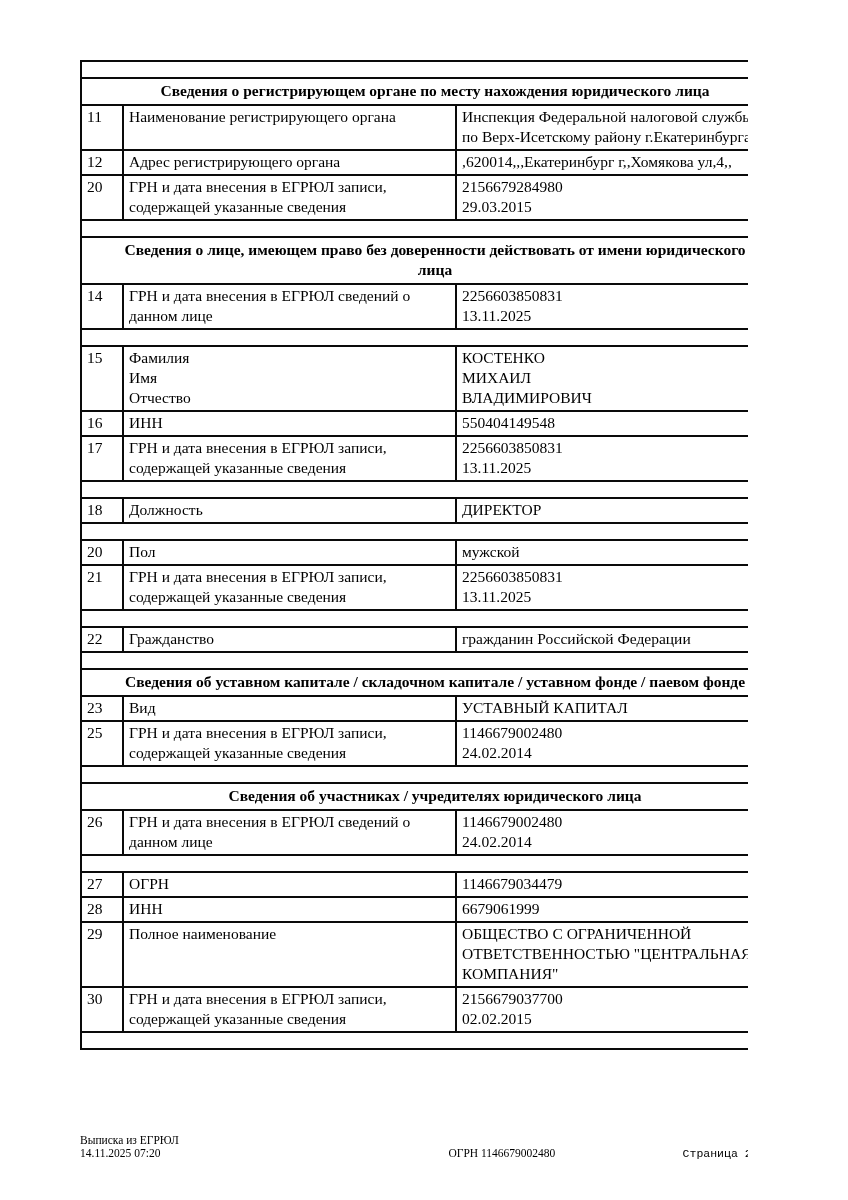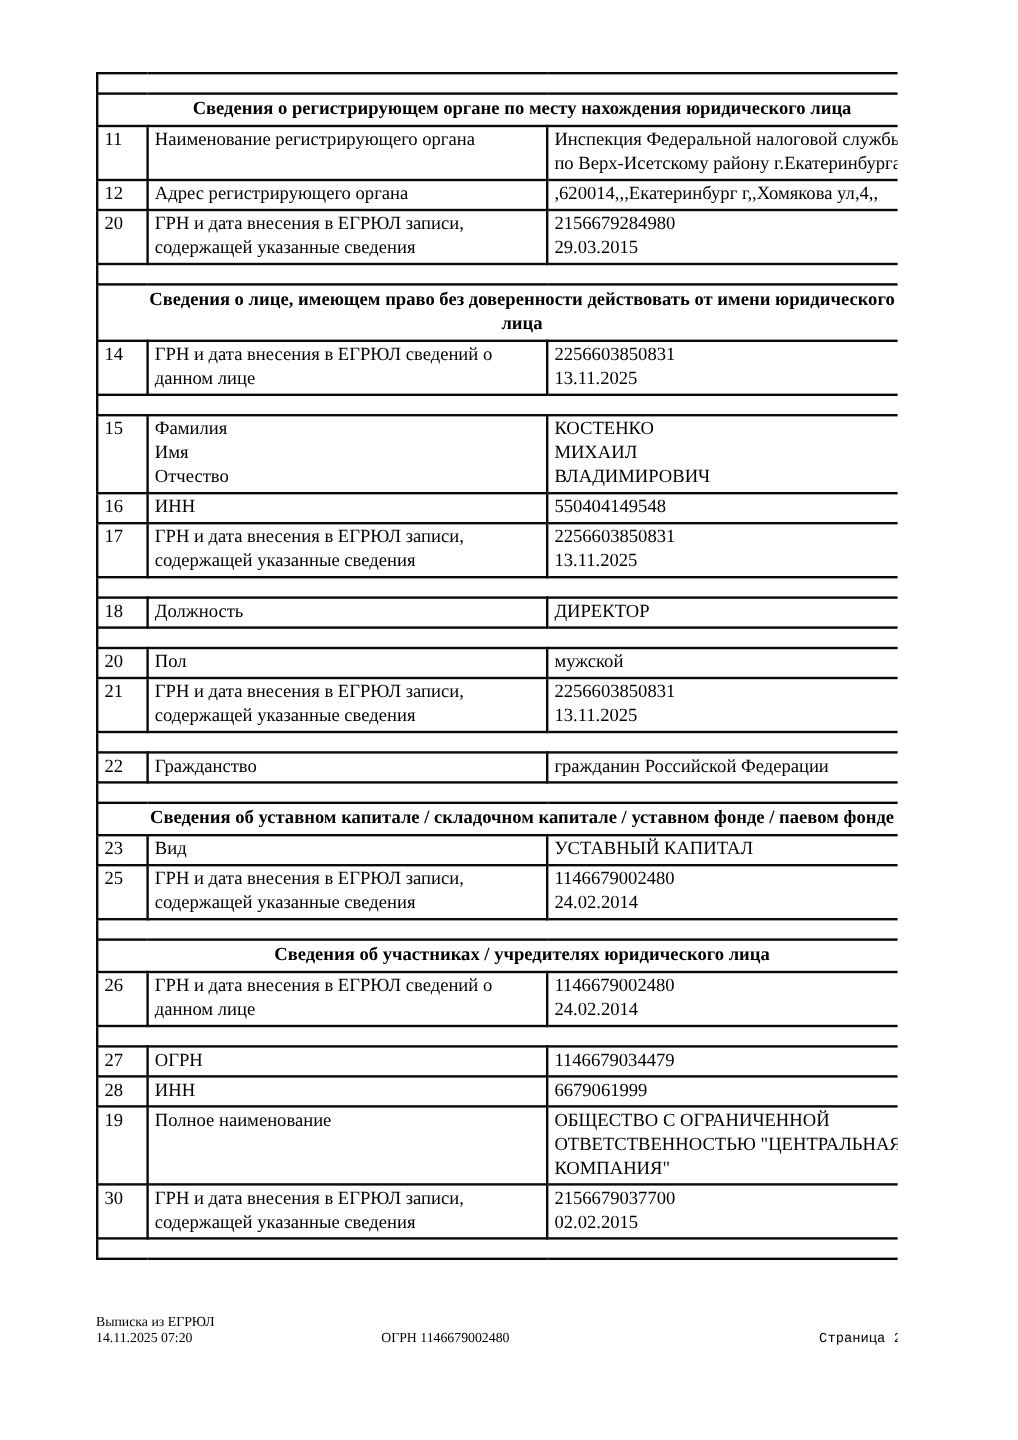--- a/index.html
+++ b/index.html
@@ -37,28 +37,28 @@
   .section-header {
     font-weight: bold;
     text-align: center;
     padding: 2px 8px 3px 8px !important;
   }
   .cell-num { text-align: left; }
   .footer {
     position: absolute;
     left: 80px;
     width: 713px;
-    top: 1096px;
+    top: 1134px;
     display: flex;
     align-items: flex-end;
     font-size: 11.5px;
     line-height: 13px;
   }
   .footer-left  { flex: 1; text-align: left; }
-  .footer-center{ flex: 1; text-align: left; }
+  .footer-center{ flex: 1; text-align: right; }
   .footer-right { flex: 1; text-align: right; font-family: Liberation Mono, monospace; }
 </style>
 </head>
 <body>
 
 <div class="page">
 
   <table class="doc-table">
     <colgroup>
       <col style="width:42px">
@@ -197,21 +197,21 @@
           <td class="cell-num">27</td>
           <td class="cell-label">ОГРН</td>
           <td class="cell-value">1146679034479</td>
         </tr>
         <tr>
           <td class="cell-num">28</td>
           <td class="cell-label">ИНН</td>
           <td class="cell-value">6679061999</td>
         </tr>
         <tr>
-          <td class="cell-num">19</td>
+          <td class="cell-num">29</td>
           <td class="cell-label">Полное наименование</td>
           <td class="cell-value">ОБЩЕСТВО С ОГРАНИЧЕННОЙ
 ОТВЕТСТВЕННОСТЬЮ "ЦЕНТРАЛЬНАЯ
 КОМПАНИЯ"</td>
         </tr>
         <tr>
           <td class="cell-num">30</td>
           <td class="cell-label">ГРН и дата внесения в ЕГРЮЛ записи,
 содержащей указанные сведения</td>
           <td class="cell-value">2156679037700

